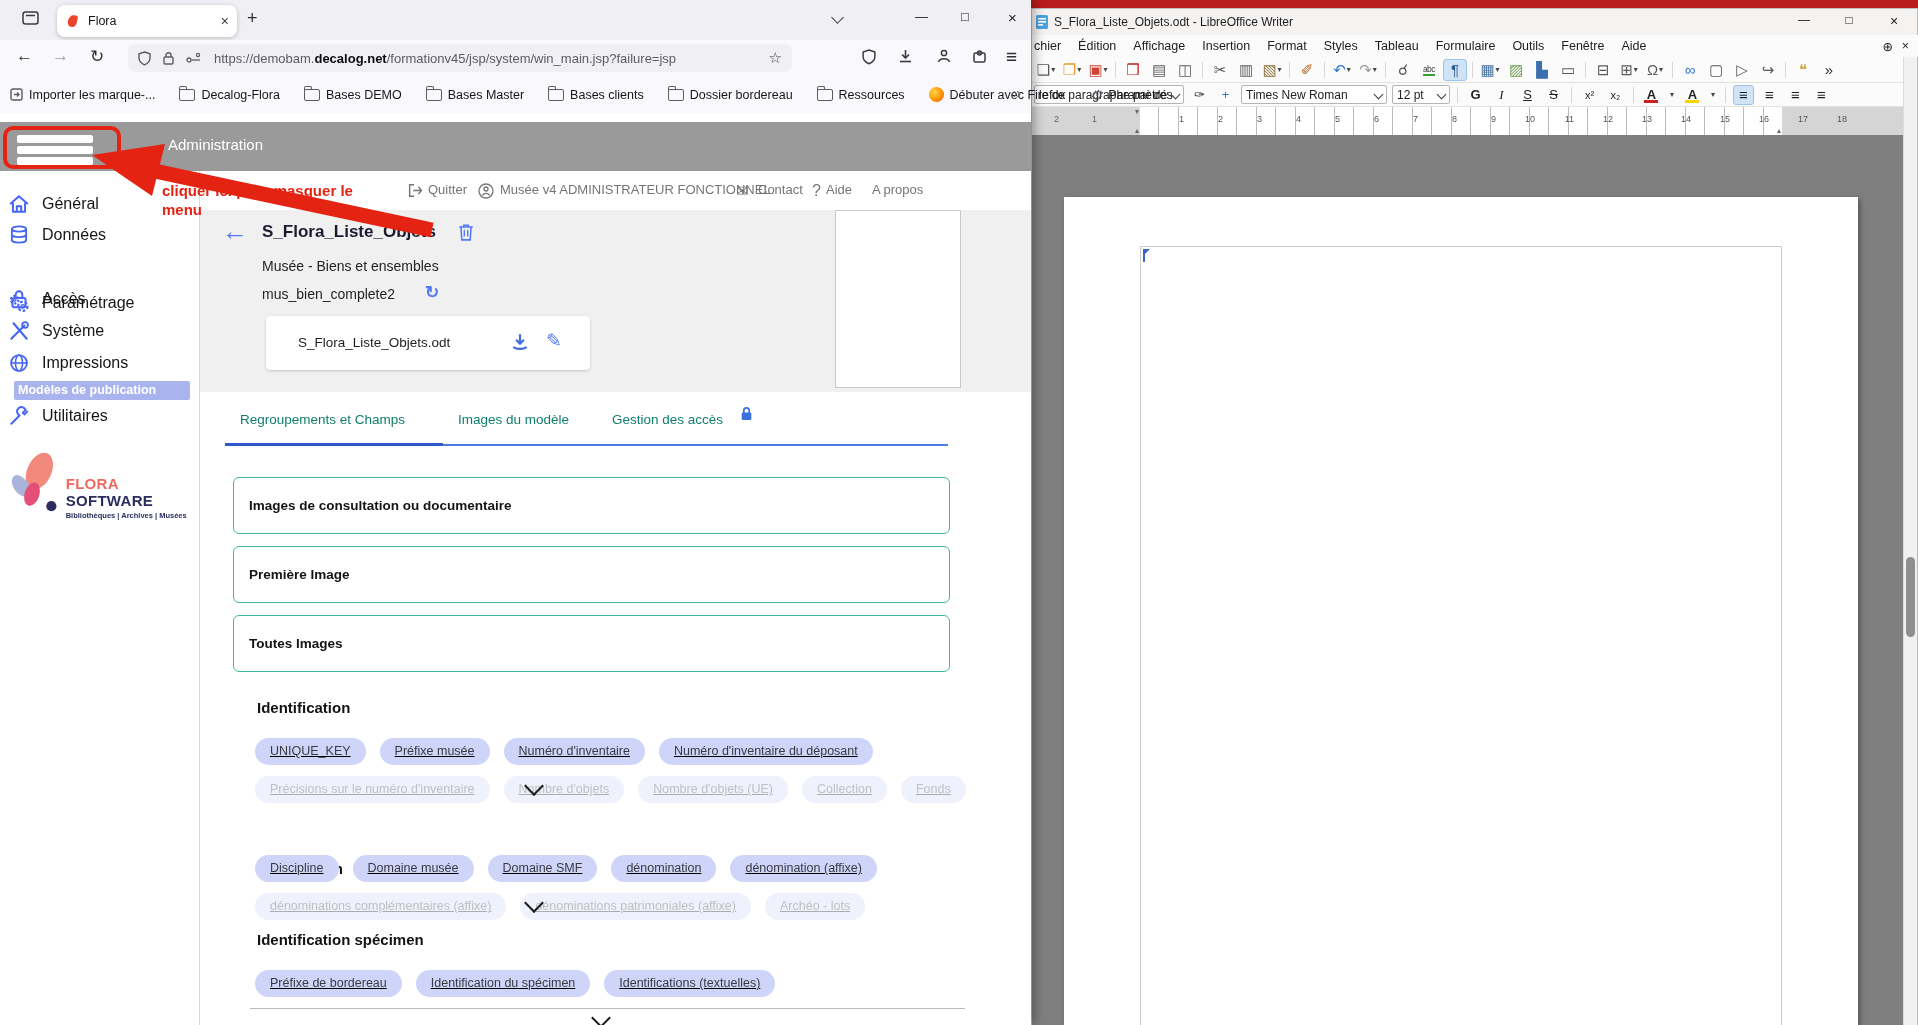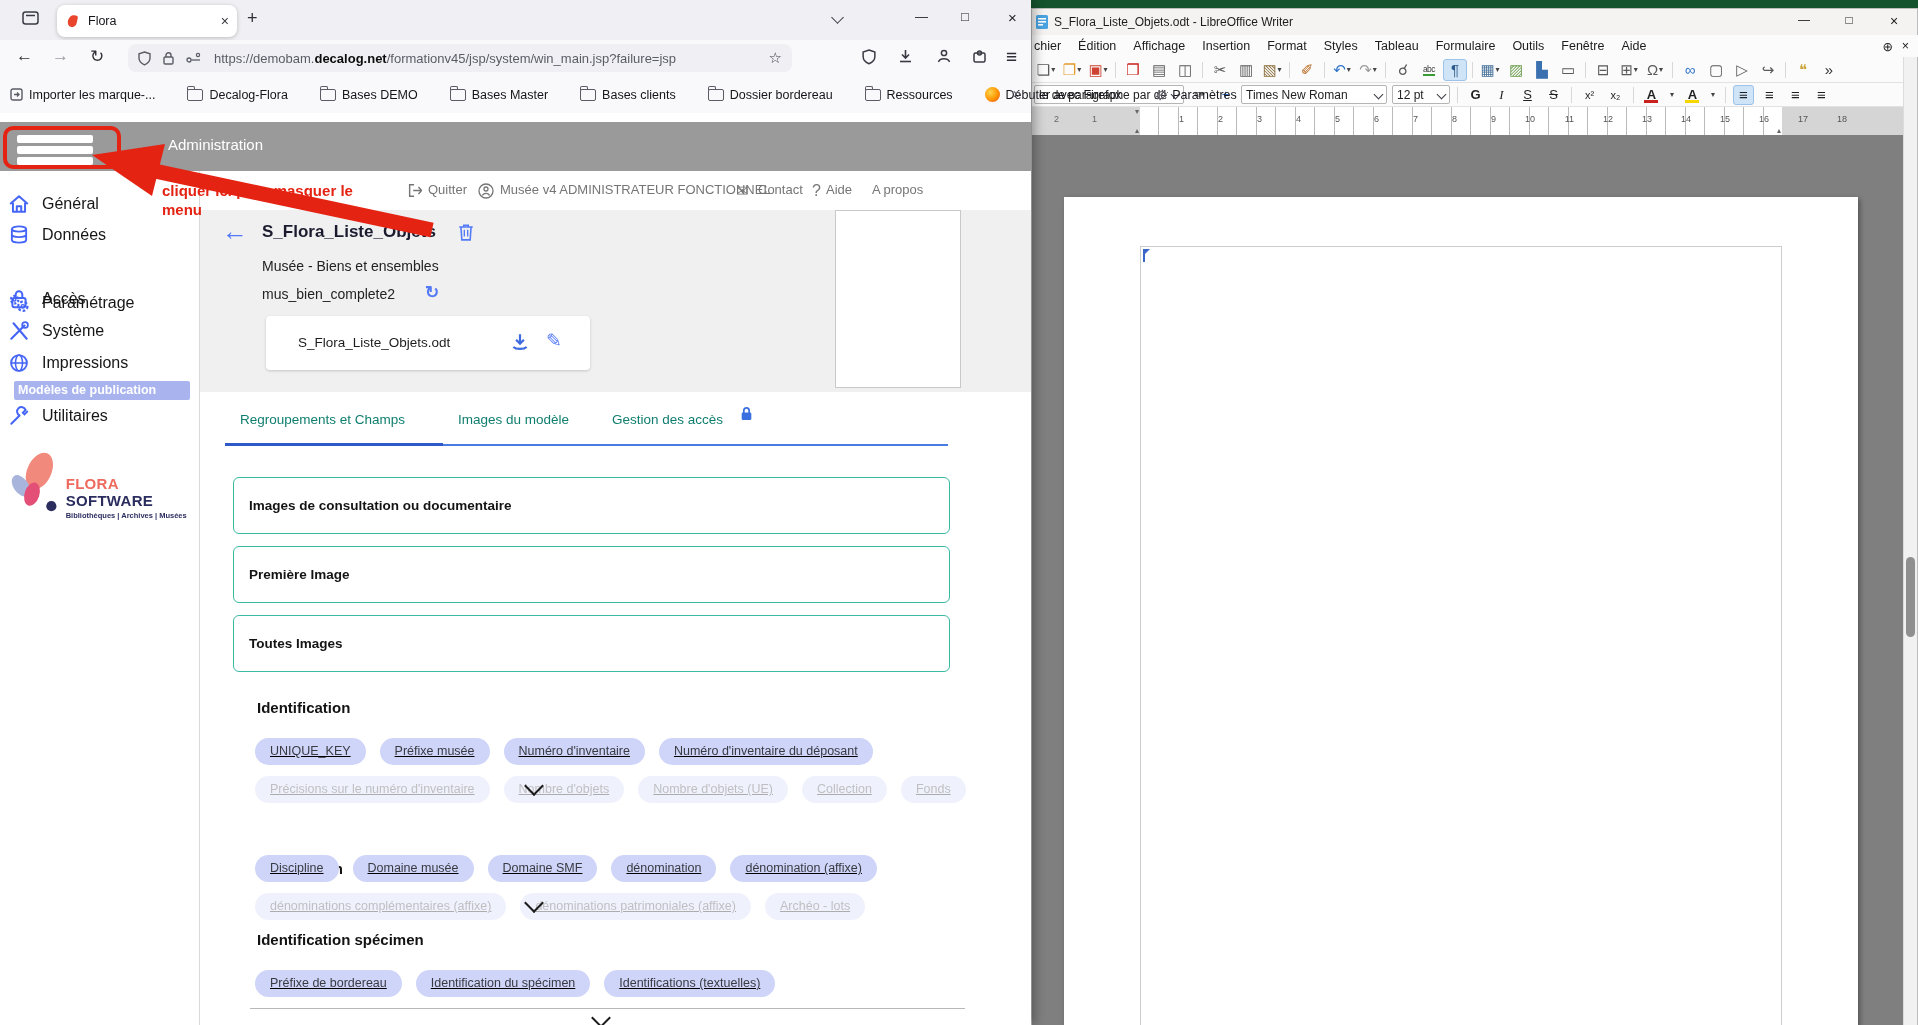--- a/index.html
+++ b/index.html
@@ -1,17 +1,17 @@
 <!DOCTYPE html>
 <html><head>
 <meta charset="utf-8">
 <style>
   html,body{margin:0;padding:0;width:1918px;height:1025px;overflow:hidden;background:#fff;
     font-family:"Liberation Sans",sans-serif;}
-  #stage{position:relative;width:1918px;height:1025px;background:#14532d;}
+  #stage{position:relative;width:1918px;height:1025px;background:#b91c1c;}
   svg{display:block;}
 
   
   .ff{position:absolute;left:0;top:0;width:1031px;height:1025px;background:#fff;z-index:5;
       box-shadow:4px 0 10px rgba(0,0,0,.30);}
   .ff-tabstrip{position:absolute;left:0;top:0;width:100%;height:40px;background:#f0f0f4;}
   .ffview{position:absolute;left:22px;top:10px;}
   .ff-tab{position:absolute;left:57px;top:5px;width:180px;height:32px;background:#fff;border-radius:8px;
       box-shadow:0 1px 4px rgba(0,0,0,.22);display:flex;align-items:center;padding:0 8px;box-sizing:border-box;}
   .ff-tab .favicon{width:16px;height:16px;background:#fff;border-radius:3px;position:relative;margin-right:7px;}
@@ -23,21 +23,21 @@
   .chev{display:inline-block;width:8px;height:8px;border-right:1.6px solid #3a3a44;border-bottom:1.6px solid #3a3a44;transform:rotate(45deg);}
   .tabchev{position:absolute;left:833px;top:13px;}
   .wc{position:absolute;top:9px;font-size:13px;color:#1d1d22;}
   .ff-nav{position:absolute;left:0;top:40px;width:100%;height:36px;background:#f9f9fb;}
   .navbtn{position:absolute;top:6px;font-size:17px;color:#2f2f38;}
   .urlbar{position:absolute;left:128px;top:4px;width:664px;height:28px;background:#f0f0f4;border-radius:8px;
       display:flex;align-items:center;padding:0 10px;box-sizing:border-box;gap:12px;}
   .urltxt{font-size:13px;color:#5b5b66;white-space:nowrap;overflow:hidden;flex:1;}
   .urltxt b{color:#0c0c0d;font-weight:700;}
   .ff-bookmarks{position:absolute;left:0;top:76px;width:100%;height:37px;background:#f9f9fb;display:flex;
-      align-items:center;gap:32px;padding-left:10px;box-sizing:border-box;}
+      align-items:center;gap:24px;padding-left:10px;box-sizing:border-box;}
   .bm{display:flex;align-items:center;gap:6px;font-size:12.5px;color:#15141a;white-space:nowrap;}
   .folder{width:14px;height:10px;border:1.4px solid #5b5b66;border-radius:2px;position:relative;}
   .folder:before{content:"";position:absolute;left:-1px;top:-4px;width:6px;height:3px;border:1.4px solid #5b5b66;border-bottom:none;border-radius:2px 2px 0 0;}
   .ffball{width:15px;height:15px;border-radius:50%;background:radial-gradient(circle at 35% 35%,#ffd54d,#ff9400 55%,#e8452c);}
   .gearg{font-size:14px;color:#5b5b66;}
   .bm-ovf{position:absolute;right:10px;top:8px;font-size:15px;color:#5b5b66;}
 
   
   .flora-head{position:absolute;left:0;top:122px;width:1031px;height:49px;background:#9a9a9a;}
   .burger-rect{position:absolute;left:3px;top:126px;width:118px;height:43px;border:4px solid #e42313;border-radius:10px;box-sizing:border-box;z-index:9;}

